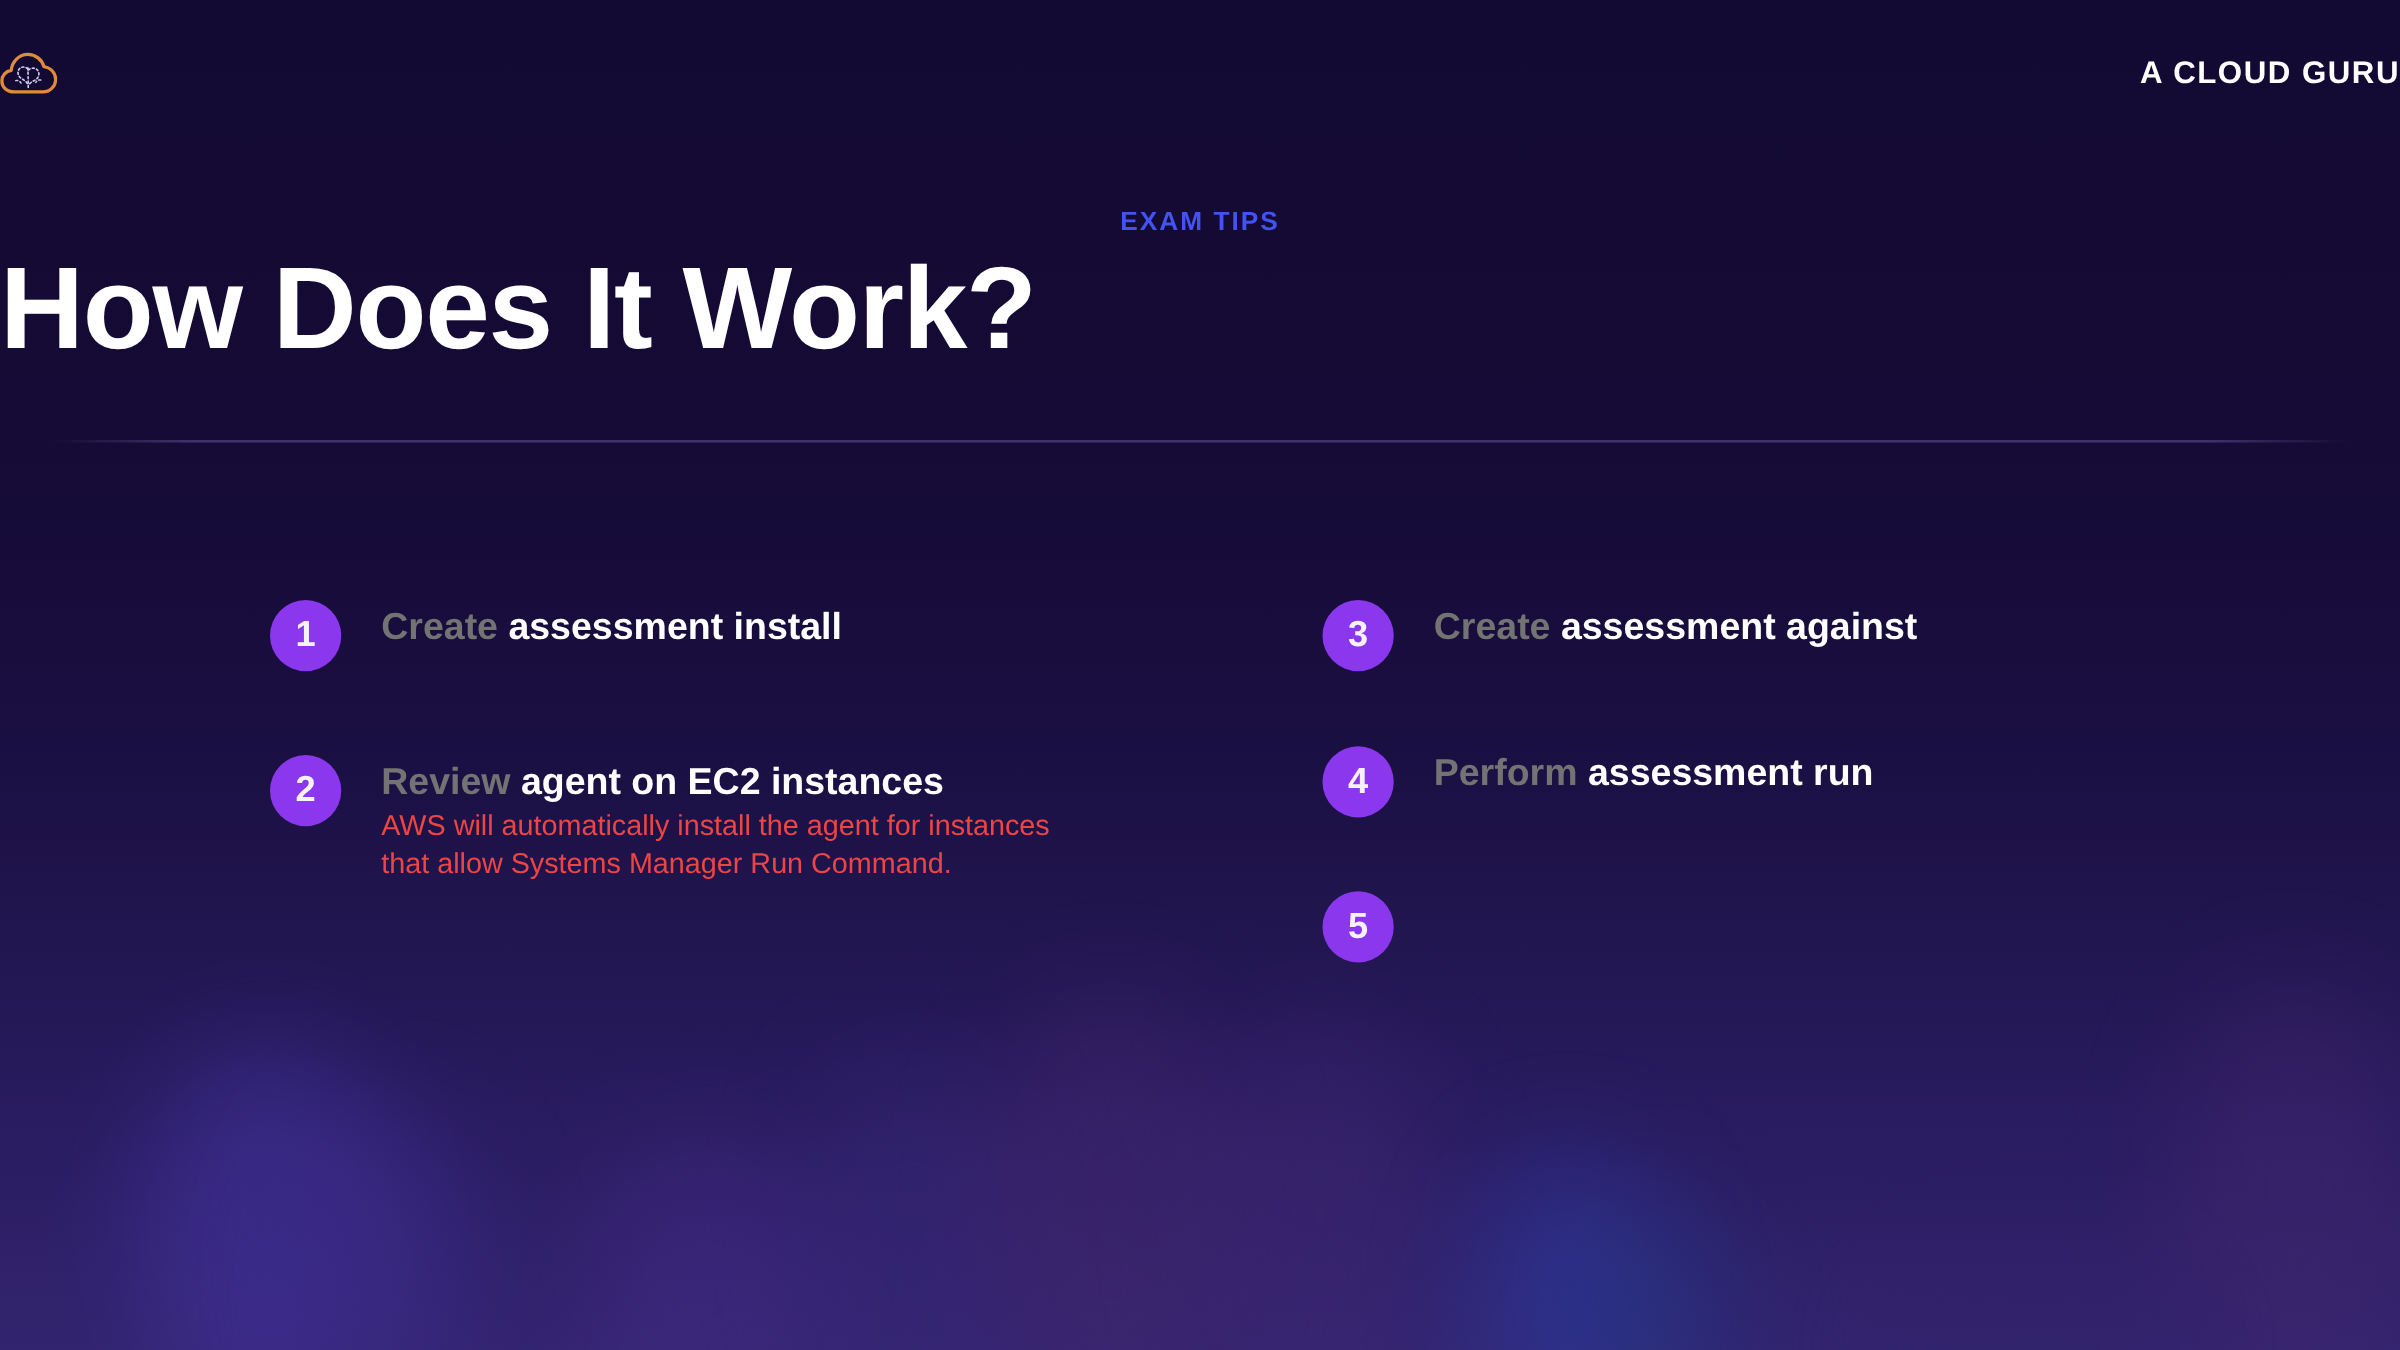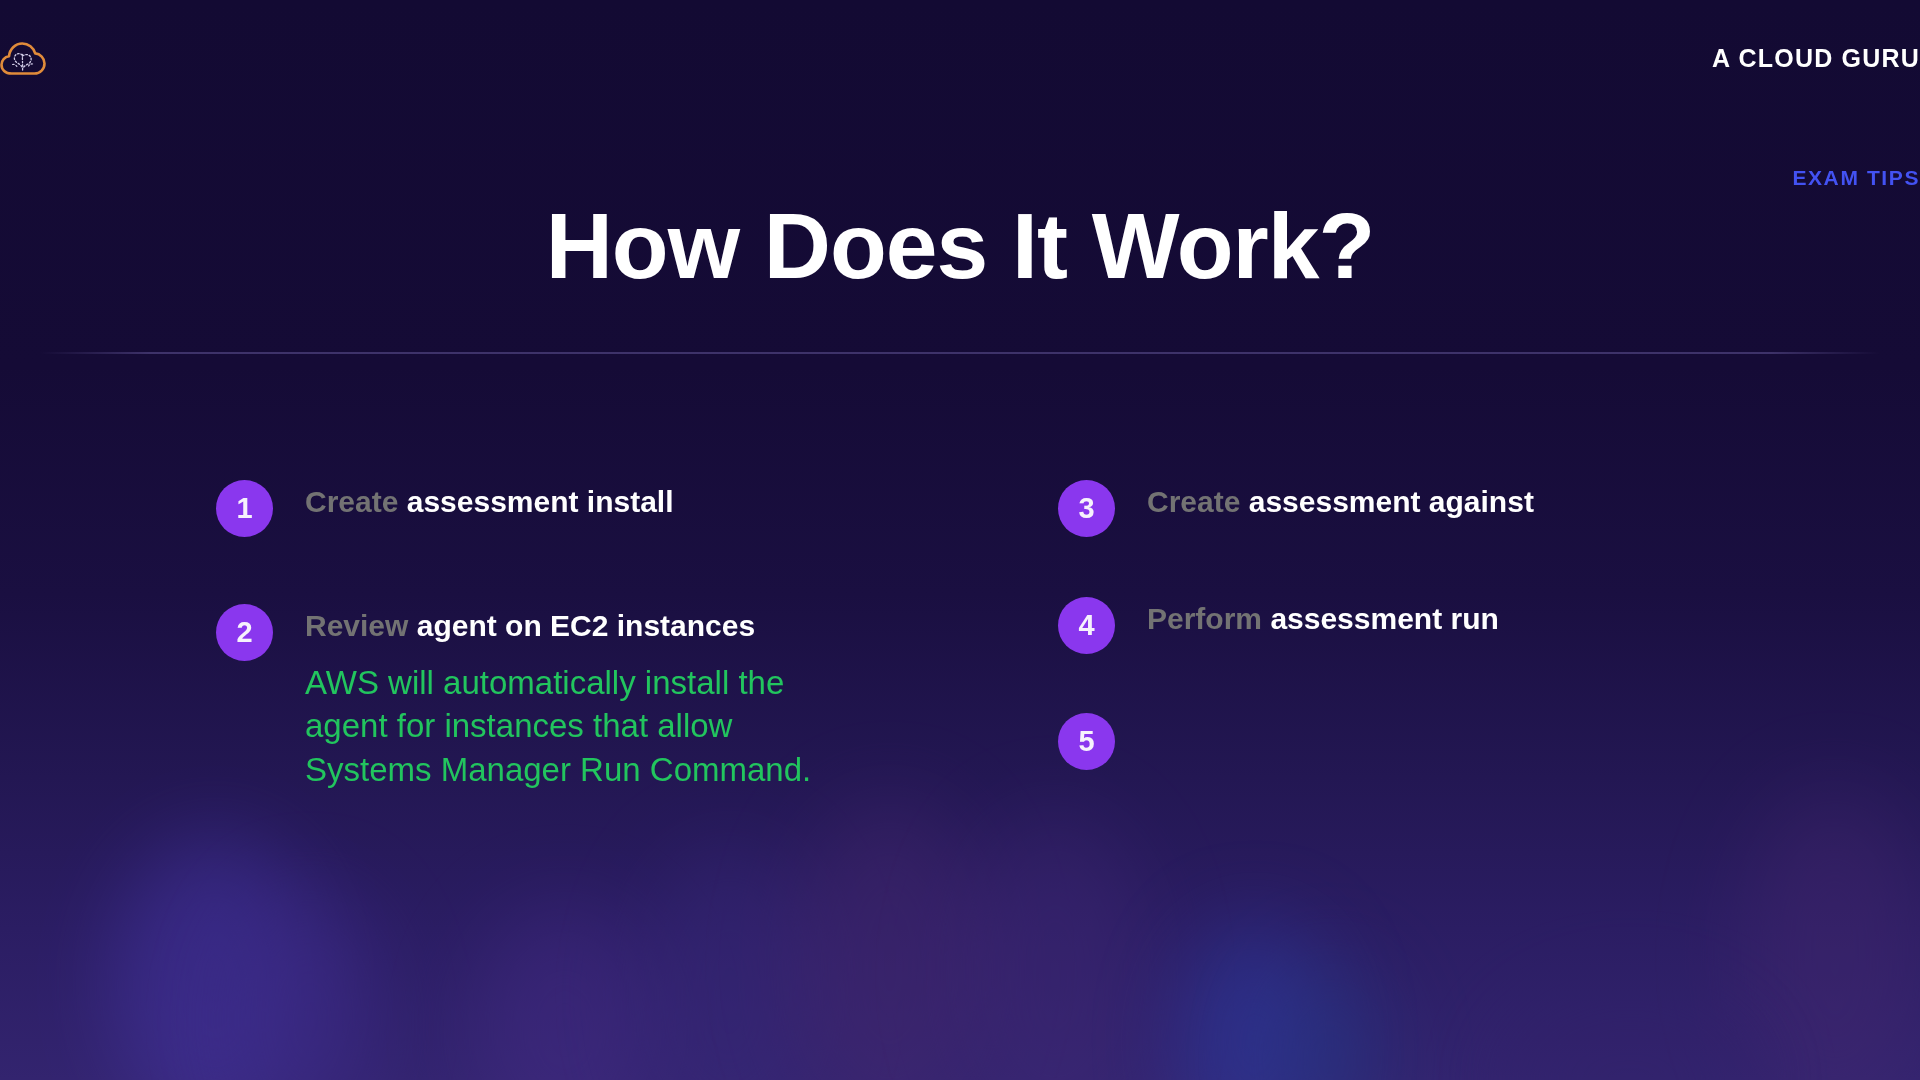--- a/index.html
+++ b/index.html
@@ -64,30 +64,29 @@
     font-weight:bold;
     letter-spacing:1.2px;
     color:#ffffff;
     white-space:nowrap;
   }
 
   
   #eyebrow {
     position:absolute;
     top:166px; left:0; right:0;
-    text-align:right;
+    text-align:center;
     font-size:21px;
     font-weight:bold;
     letter-spacing:1.6px;
     color:#4352f2;
   }
   #page-title {
     position:absolute;
     top:196px; left:0; right:0;
-    text-align:center;
     font-size:93px;
     font-weight:bold;
     letter-spacing:-1px;
     line-height:1.08;
     color:#ffffff;
   }
 
   
   #divider {
     position:absolute;
@@ -128,25 +127,24 @@
   .step-body { padding-top:0; }
   .step-title {
     font-size:30px;
     font-weight:bold;
     color:#ffffff;
     line-height:1.22;
     white-space:nowrap;
   }
   .step-title .hl { color:#737373; }
   .step-note {
-    margin-top:16px;
-    font-size:33px;
+    font-size:23px;
     font-weight:normal;
     line-height:1.33;
-    color:#22c55e;
+    color:#ef4444;
     max-width:580px;
   }
 </style>
 </head>
 <body>
 
 <div id="slide-bg">
   <div class="blob b1"></div>
   <div class="blob b2"></div>
   <div class="blob b3"></div>

